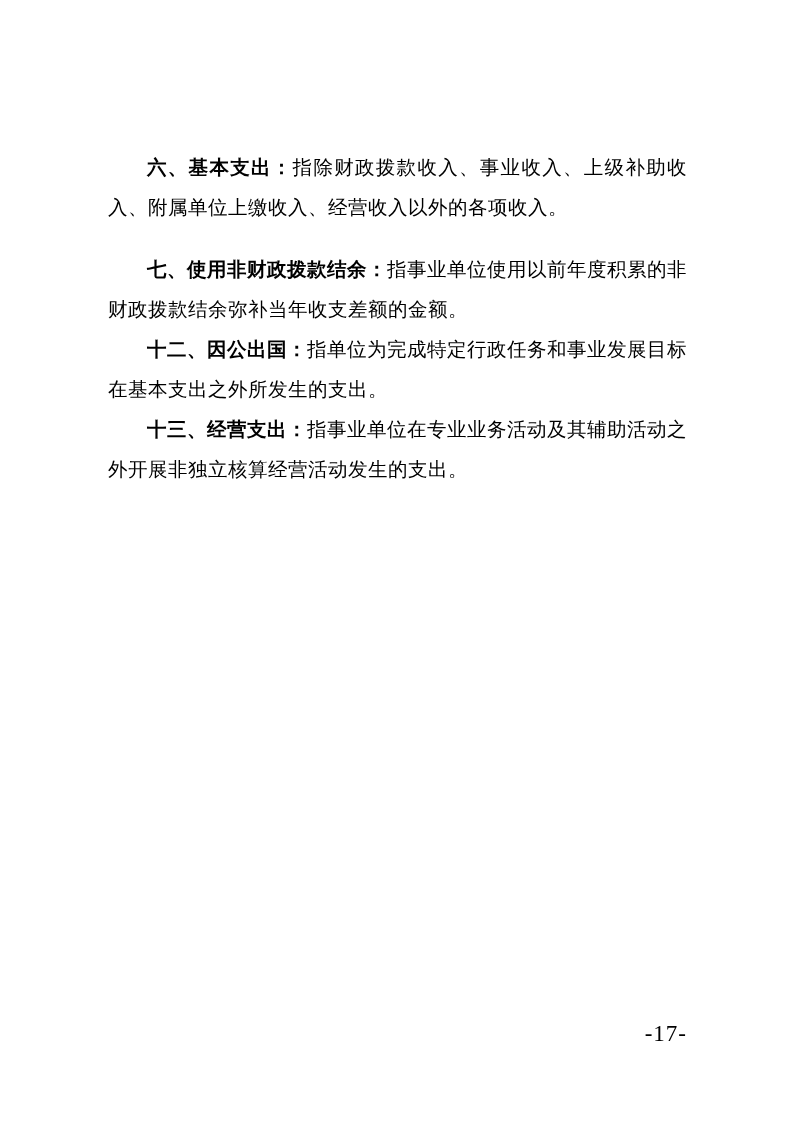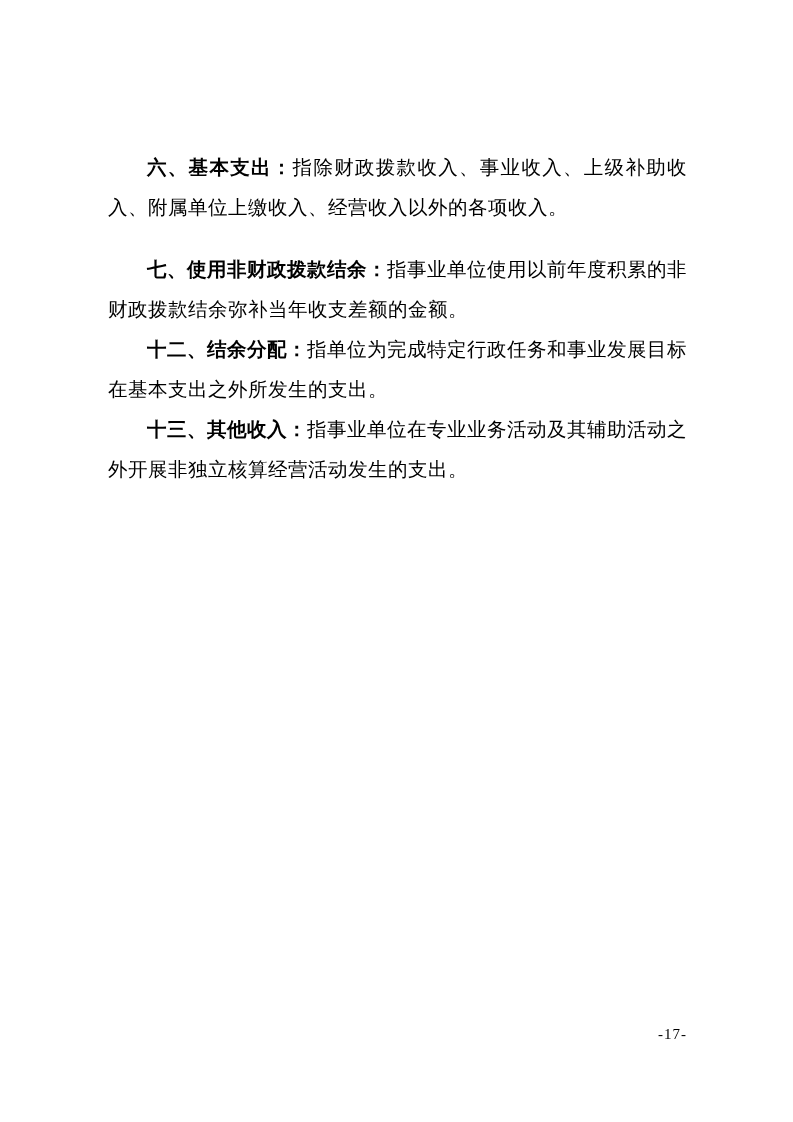--- a/index.html
+++ b/index.html
@@ -41,43 +41,43 @@
   }
 
   
   .para.gap-large { margin-top: 22px; }
   .para.gap-small { margin-top: 5px; }
 
   .page-number {
     position: absolute;
     top: 1022px;
     right: 106px;
-    font-size: 15px;
+    font-size: 23px;
     line-height: 24px;
     letter-spacing: 1px;
     text-align: right;
   }
 </style>
 </head>
 <body>
 
 <div class="page">
 
   <div class="content">
 
     <p class="para"><span class="term">六、基本支出：</span><span>指除财政拨款收入、事业收入、上级补助收入、附属单位上缴收入、经营收入以外的各项收入。</span></p>
 
     <p class="para gap-large"><span class="term">七、使用非财政拨款结余：</span><span>指事业单位使用以前年度积累的非财政拨款结余弥补当年收支差额的金额。</span></p>
 
 
 
 
 
-    <p class="para"><span class="term">十二、结余分配：</span><span>指单位为完成特定行政任务和事业发展目标在基本支出之外所发生的支出。</span></p>
+    <p class="para"><span class="term">十二、因公出国：</span><span>指单位为完成特定行政任务和事业发展目标在基本支出之外所发生的支出。</span></p>
 
-    <p class="para"><span class="term">十三、其他收入：</span><span>指事业单位在专业业务活动及其辅助活动之外开展非独立核算经营活动发生的支出。</span></p>
+    <p class="para"><span class="term">十三、经营支出：</span><span>指事业单位在专业业务活动及其辅助活动之外开展非独立核算经营活动发生的支出。</span></p>
 
 
   </div>
 
   <div class="page-number">-17-</div>
 
 </div>
 
 </body></html>

